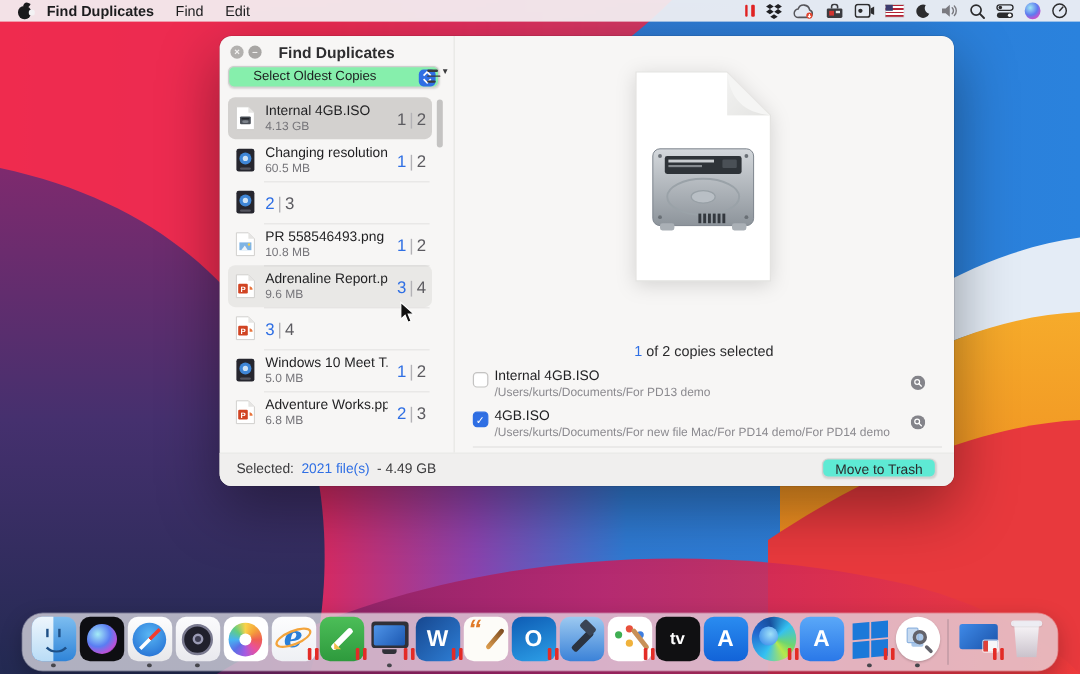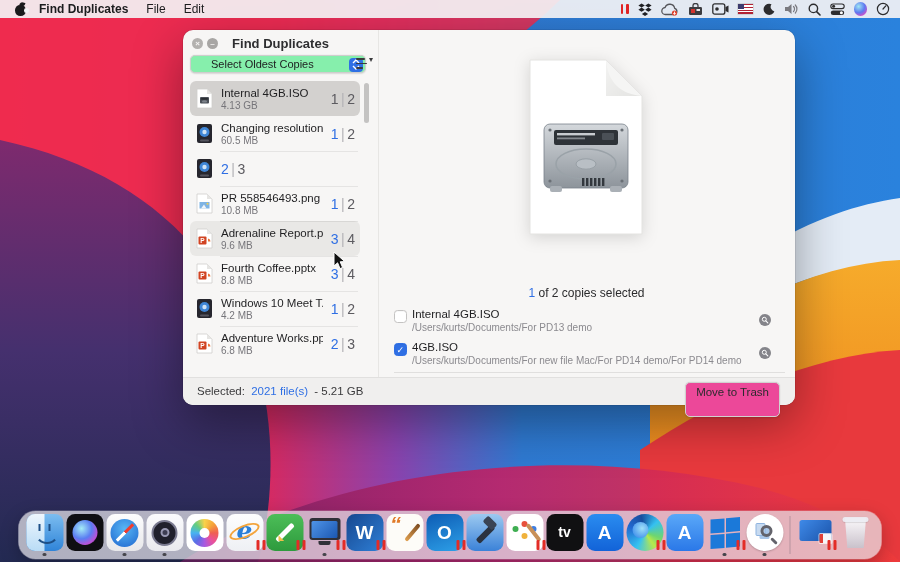--- a/index.html
+++ b/index.html
@@ -76,21 +76,21 @@
   .cbx.on{background:#2f6fe4;border-color:#2f6fe4;color:#fff;font-size:9px;line-height:12.5px;text-align:center}
   .cname{position:absolute;left:18px;top:0;font-size:11.5px;color:#1f1f21}
   .cpath{position:absolute;left:18px;top:14px;font-size:10px;color:#8b8a8f}
   .reveal{position:absolute;right:8px;top:4px;width:12px;height:12px}
   #copies-sep{position:absolute;left:16px;right:10px;top:342px;height:1px;background:rgba(0,0,0,.09)}
 
   
   #win-footer{position:absolute;left:0;right:0;bottom:0;height:28px;background:#f0efee;border-top:1px solid #e1e0df;border-radius:0 0 10px 10px}
   #sel-info{position:absolute;left:14px;top:7px;font-size:11.5px;color:#3a3a3c}
   #sel-info a{color:#2f6fe4;text-decoration:none;margin:0 3px}
-  #trash-btn{position:absolute;right:15px;top:4px;height:35px;padding:0 10px;background:#ec4899;border:.5px solid #d2d1d0;
+  #trash-btn{position:absolute;right:15px;top:4px;height:16px;padding:0 10px;background:#5eead4;border:.5px solid #d2d1d0;
     border-radius:5px;font-size:11.5px;color:#2b2b2d;line-height:18px;box-shadow:0 .5px 1.5px rgba(0,0,0,.12)}
 
   
   #cursor{position:absolute;left:333px;top:251px;z-index:60}
 
   
   #dock{position:absolute;left:50%;transform:translateX(-50%);bottom:3px;height:48px;z-index:30;
     background:rgba(230,229,234,.72);border-radius:17px;box-shadow:0 0 0 .5px rgba(255,255,255,.35),0 6px 18px rgba(0,0,0,.25);
     display:flex;align-items:flex-start;padding:3px 6px 0}
   .ditem{width:40px;display:flex;flex-direction:column;align-items:center;position:relative}
@@ -200,21 +200,21 @@
   <path d="M0,140 C130,168 210,240 250,340 C282,430 270,520 258,562 L0,562 Z" fill="url(#gIndigo)"></path>
   <path d="M180,562 C330,470 560,440 760,488 C820,504 870,530 900,562 Z" fill="url(#gCrimson)" opacity="0.9"></path>
 </svg>
 
 <div id="menubar">
   <div class="mb-left">
     <span class="apple">
         <b></b>
       </span>
     <span class="mb-app">Find Duplicates</span>
-    <span class="mb-item">File</span>
+    <span class="mb-item">Find</span>
     <span class="mb-item">Edit</span>
   </div>
   <div class="mb-right">
     <span class="sic">
         <span class="ic-pause"></span>
       </span>
     <span class="sic">
       <svg width="14" height="13" viewBox="0 0 14 13">
           <g fill="#1f1f22">
         <polygon points="3.6,0.4 0.4,2.5 3.6,4.6 6.8,2.5"></polygon>
@@ -382,37 +382,33 @@
     </div>
 
     <div class="row">
       <svg class="ficon" width="17" height="21" viewBox="0 0 17 21">
         <path d="M1,1 H11 L16,6 V20 H1 Z" fill="#fff" stroke="#cfcecc" stroke-width="0.8"></path>
           <path d="M11,1 L16,6 H11 Z" fill="#e6e5e3"></path>
         <rect x="2.5" y="8.5" width="8" height="8" rx="1" fill="#d14423"></rect>
           <text x="6.5" y="15" font-size="6.5" font-weight="bold" fill="#fff" text-anchor="middle" font-family="Liberation Sans,sans-serif">P</text>
         <path d="M12,10.5 a3,3 0 0 1 2.5,3 l-2.5,0 Z" fill="#e8743c"></path>
       </svg>
-      <span class="fmeta">
-          <span class="fname">Fourth Coffee.pptx</span>
-      <span class="fsize">8.8 MB</span>
-        </span>
       <span class="fcount"><span class="n1">3</span><span class="sep">|</span><span class="n2">4</span></span>
     </div>
 
     <div class="row">
       <svg class="ficon" width="17" height="21" viewBox="0 0 17 21">
         <rect x="1" y="1" width="15" height="19" rx="2" fill="#26262e"></rect>
           <circle cx="8.5" cy="9" r="5" fill="#3f86d6"></circle>
           <circle cx="8.5" cy="9" r="2.2" fill="#cfe2f4"></circle>
           <rect x="4" y="16.5" width="9" height="2" rx="1" fill="#55555f"></rect>
       </svg>
       <span class="fmeta">
           <span class="fname">Windows 10  Meet T...</span>
-      <span class="fsize">4.2 MB</span>
+      <span class="fsize">5.0 MB</span>
         </span>
       <span class="fcount"><span class="n1">1</span><span class="sep">|</span><span class="n2">2</span></span>
     </div>
 
     <div class="row">
       <svg class="ficon" width="17" height="21" viewBox="0 0 17 21">
         <path d="M1,1 H11 L16,6 V20 H1 Z" fill="#fff" stroke="#cfcecc" stroke-width="0.8"></path>
           <path d="M11,1 L16,6 H11 Z" fill="#e6e5e3"></path>
         <rect x="2.5" y="8.5" width="8" height="8" rx="1" fill="#d14423"></rect>
           <text x="6.5" y="15" font-size="6.5" font-weight="bold" fill="#fff" text-anchor="middle" font-family="Liberation Sans,sans-serif">P</text>
@@ -496,21 +492,21 @@
           </svg>
       </span>
     </div>
     <div id="copies-sep"></div>
   </div>
 
   <div id="win-footer">
     <div id="sel-info">
       <span>Selected:</span>
       <a href="#">2021 file(s)</a>
-      <span>- 5.21 GB</span>
+      <span>- 4.49 GB</span>
     </div>
     <div id="trash-btn">Move to Trash</div>
   </div>
 </div>
 
 <svg id="cursor" width="13" height="19" viewBox="0 0 13 19">
   <path d="M1,1 L1,15 L4.6,11.8 L7,17.6 L9.6,16.5 L7.2,10.8 L11.8,10.6 Z" fill="#111" stroke="#fff" stroke-width="1"></path>
 </svg>
 
 <div id="dock">

